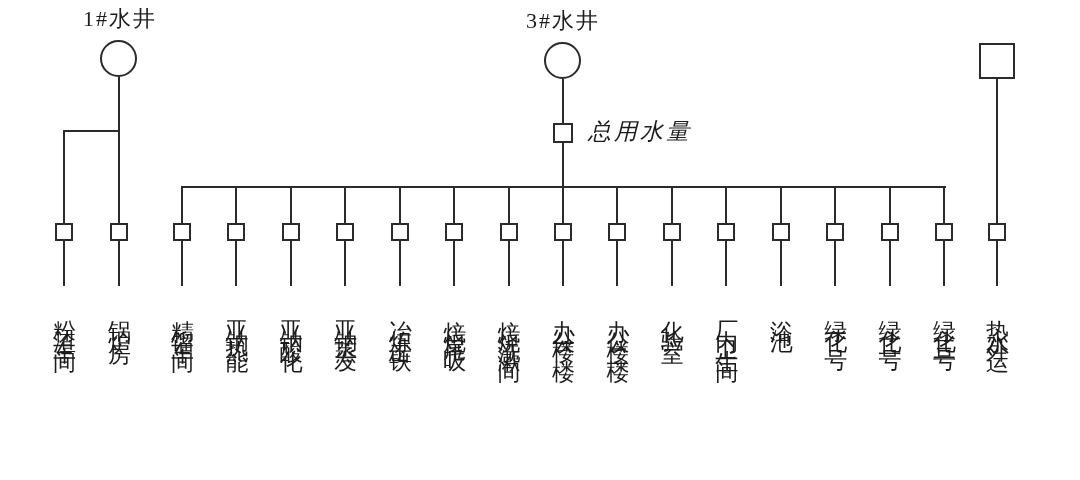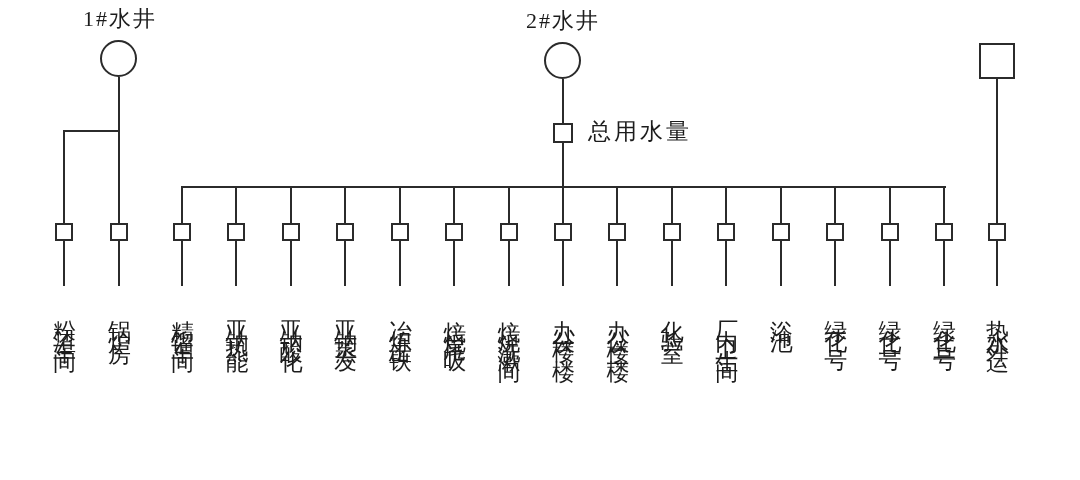--- a/index.html
+++ b/index.html
@@ -22,21 +22,21 @@
     position:absolute; width:14px; height:14px;
     border:2px solid #2b2b2b; background:#ffffff;
   }
   .toplabel {
     position:absolute; font-size:22px; letter-spacing:2px;
     white-space:nowrap; line-height:24px;
   }
   .centered {transform:translateX(-50%);}
   .inline-label {
     position:absolute; font-size:23px; letter-spacing:3px;
-    white-space:nowrap; line-height:25px;
+    white-space:nowrap; line-height:25px;font-style:italic;
   }
   .branch {position:absolute; top:0; width:0; height:100%;}
   .branch .riser {left:-1px;}
   .branch .meter {left:-9px; top:223px;}
   .branch .drop  {left:-1px; top:241px; height:45px;}
   .vlabel {
     position:absolute; left:0; top:302px;
     writing-mode:vertical-rl; text-orientation:upright;
     font-size:23px; letter-spacing:10px; line-height:26px;
     transform:translateX(-50%); white-space:nowrap;
@@ -44,21 +44,21 @@
 </style>
 </head>
 <body>
 
 <div id="diagram">
 
   <div class="toplabel centered" style="left:120px; top:7px;">1#水井</div>
   <div class="node-circle" style="left:100px; top:40px;"></div>
   <div class="hline" style="left:63px; top:130px; width:57px;"></div>
 
-  <div class="toplabel centered" style="left:563px; top:9px;">2#水井</div>
+  <div class="toplabel centered" style="left:563px; top:9px;">3#水井</div>
   <div class="node-circle" style="left:544px; top:42px;"></div>
   <div class="vline" style="left:562px; top:79px; height:44px;"></div>
   <div class="meter" style="left:553px; top:123px; width:16px; height:16px;"></div>
   <div class="inline-label" style="left:588px; top:119px;">总用水量</div>
   <div class="vline" style="left:562px; top:143px; height:45px;"></div>
 
   <div class="hline" style="left:181px; top:186px; width:765px;"></div>
 
   <div class="big-square" style="left:979px; top:43px;"></div>
 

